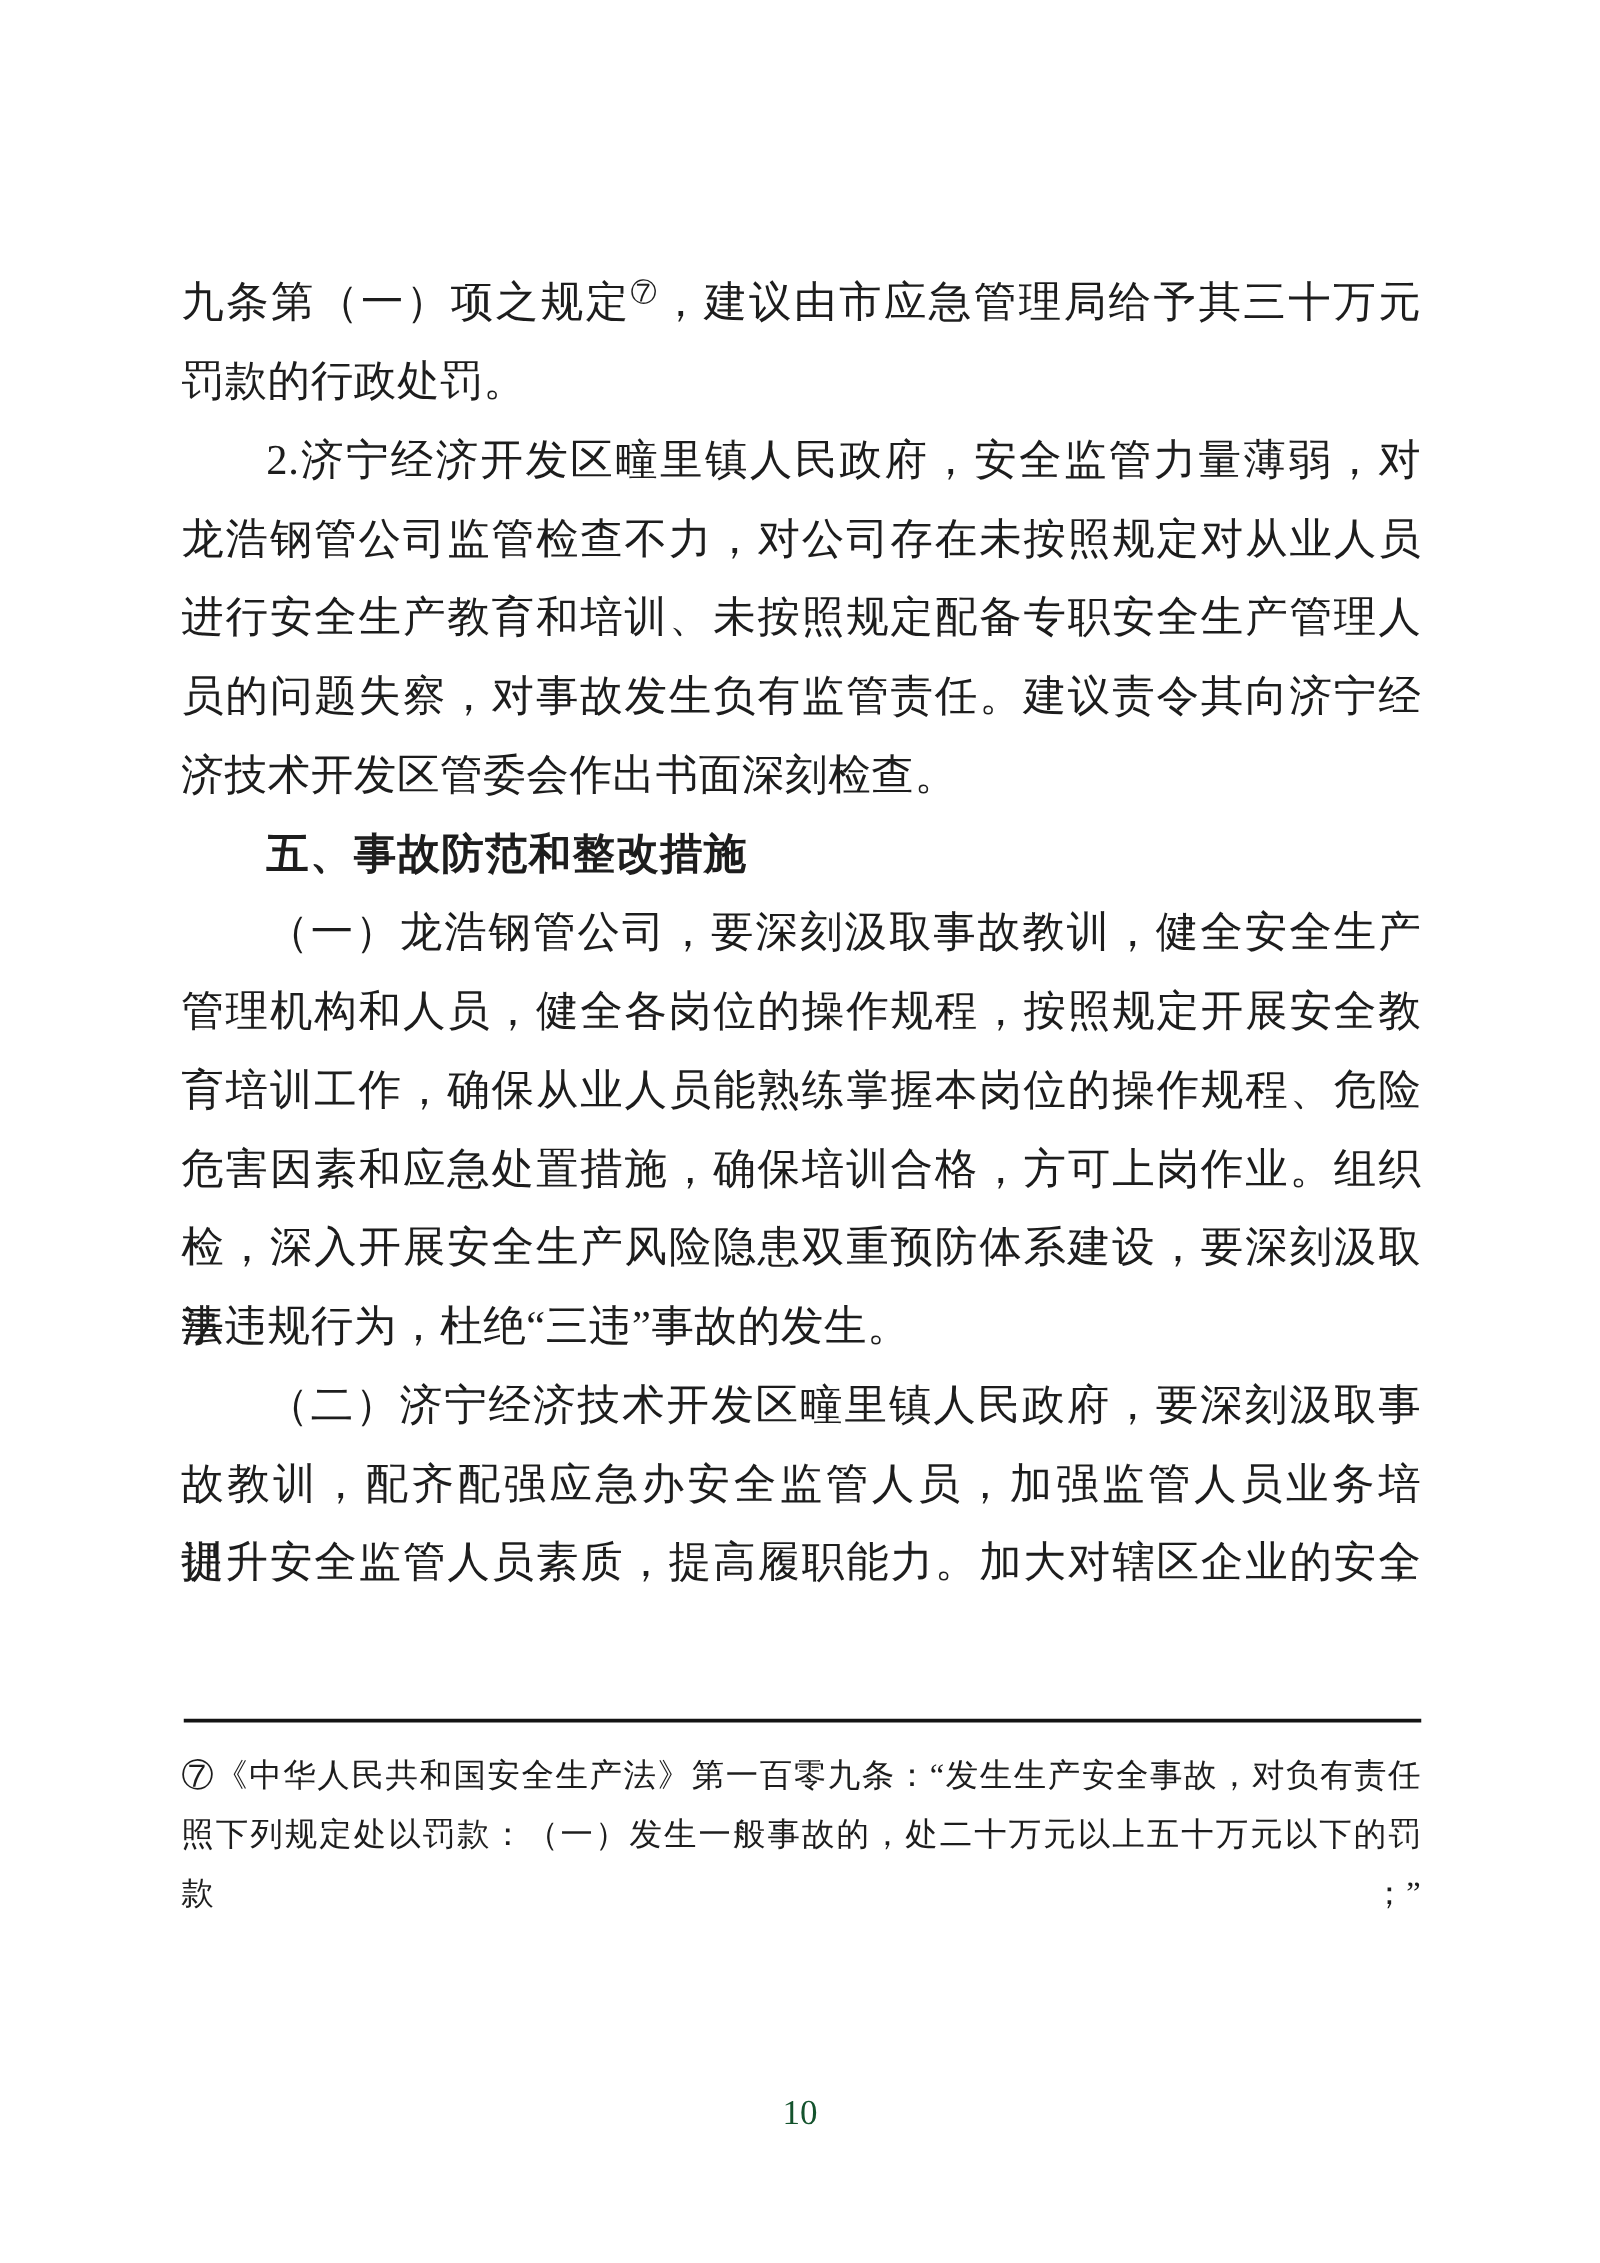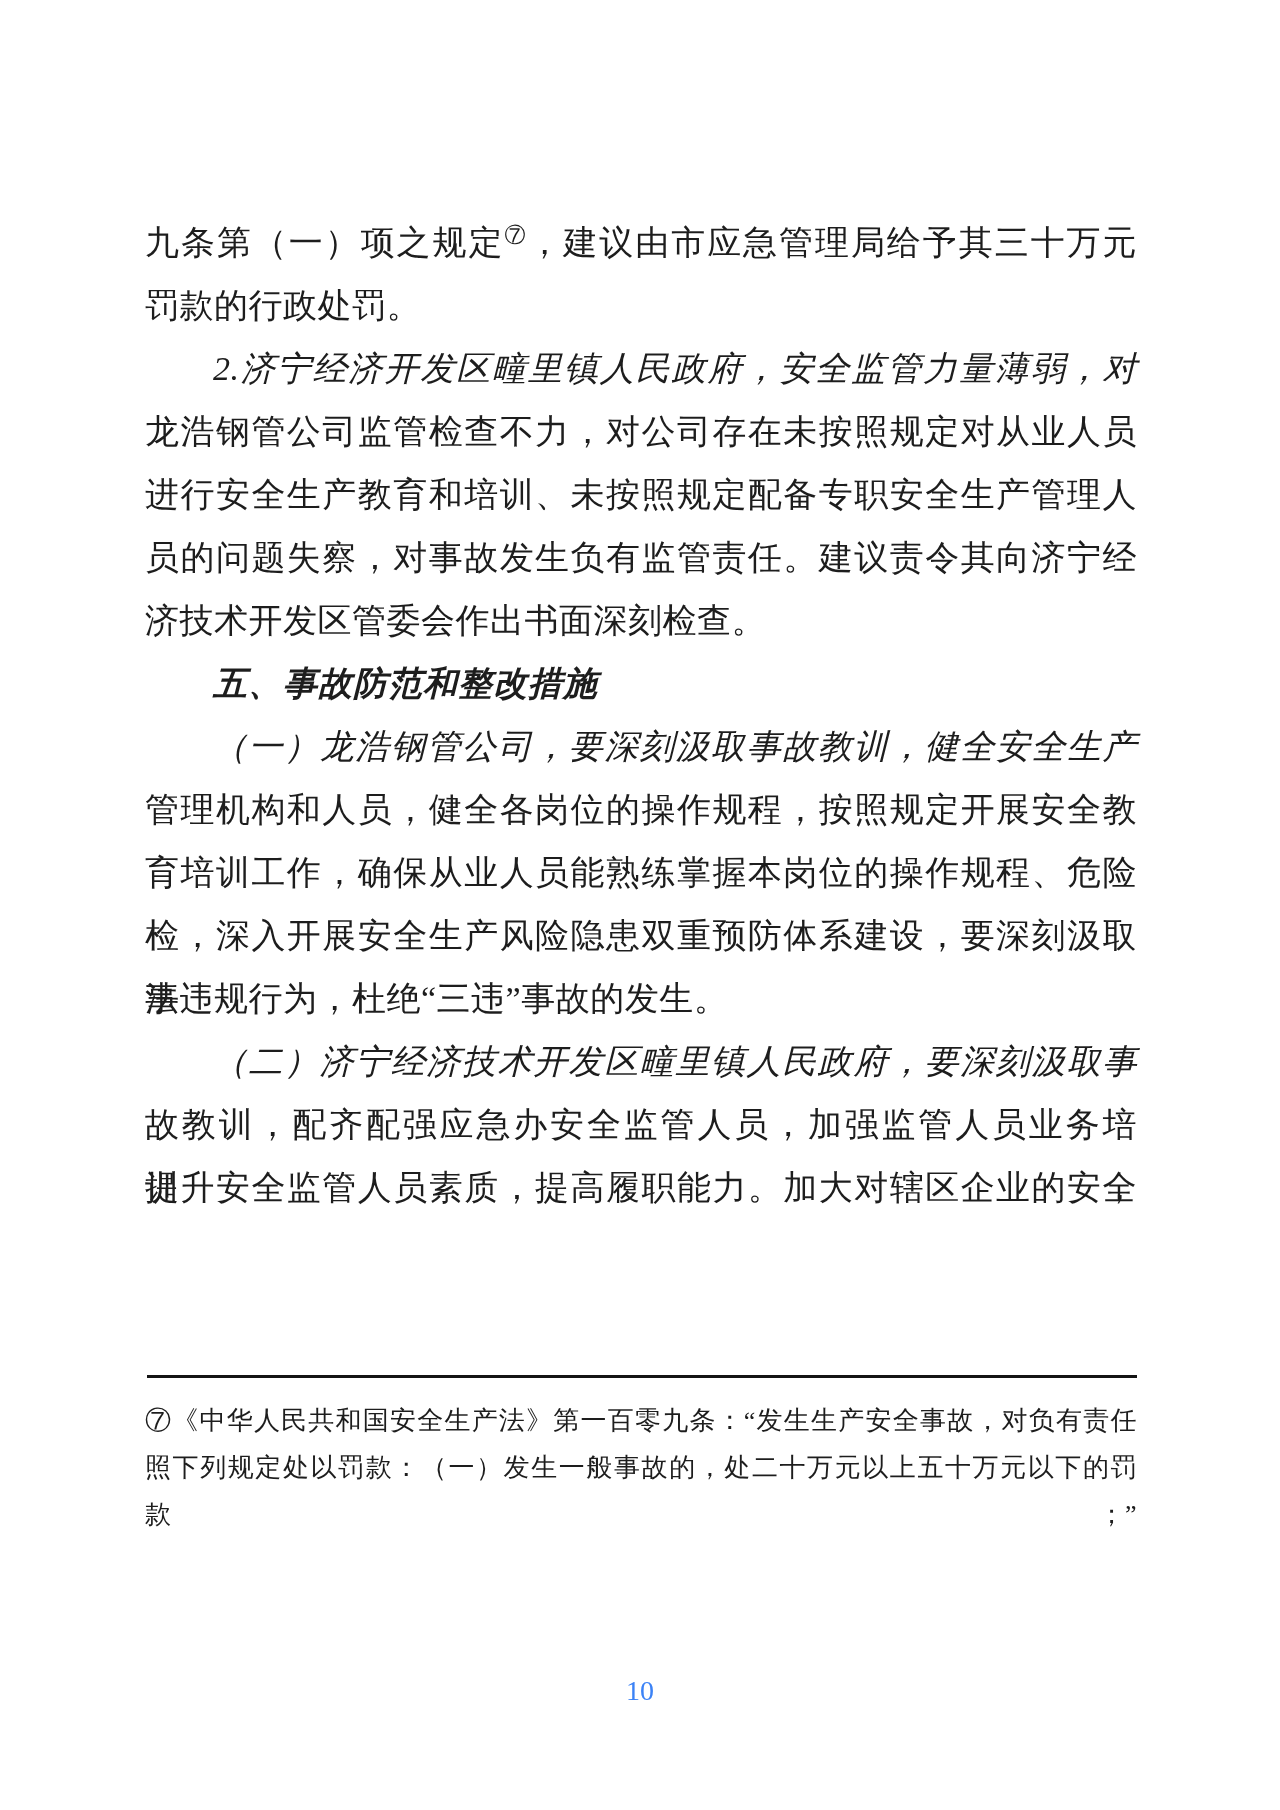--- a/index.html
+++ b/index.html
@@ -29,21 +29,20 @@
     line-height: 63px;
     text-align: justify;
     text-align-last: left;
     letter-spacing: 0.5px;
   }
   .line.fill {
     text-align-last: justify;
   }
   .line.indent {
     padding-left: 68px;
-    font-style: italic;
   }
   .line.heading {
     font-family: "Liberation Sans", "DejaVu Sans", sans-serif;
     font-weight: 700;
     letter-spacing: 1px;
   }
   .line sup {
     font-size: 21px;
     vertical-align: super;
     line-height: 0;
@@ -70,39 +69,40 @@
     text-align-last: justify;
     letter-spacing: 0.5px;
   }
   .page-number {
     position: absolute;
     left: 0;
     top: 1662px;
     width: 100%;
     text-align: center;
     font-size: 28px;
-    color: #3b82f6;
+    color: #14532d;
   }
 </style>
 </head>
 <body>
 
 <div class="page">
   <main class="body-text">
       <div class="line fill"><span>九条第（一）项之规定</span><sup>⑦</sup><span>，建议由市应急管理局给予其三十万元</span></div>
       <div class="line">罚款的行政处罚。</div>
       <div class="line indent fill">2.济宁经济开发区疃里镇人民政府，安全监管力量薄弱，对</div>
       <div class="line fill">龙浩钢管公司监管检查不力，对公司存在未按照规定对从业人员</div>
       <div class="line fill">进行安全生产教育和培训、未按照规定配备专职安全生产管理人</div>
       <div class="line fill">员的问题失察，对事故发生负有监管责任。建议责令其向济宁经</div>
       <div class="line">济技术开发区管委会作出书面深刻检查。</div>
       <div class="line indent heading">五、事故防范和整改措施</div>
       <div class="line indent fill">（一）龙浩钢管公司，要深刻汲取事故教训，健全安全生产</div>
       <div class="line fill">管理机构和人员，健全各岗位的操作规程，按照规定开展安全教</div>
       <div class="line fill">育培训工作，确保从业人员能熟练掌握本岗位的操作规程、危险</div>
+      <div class="line fill">危害因素和应急处置措施，确保培训合格，方可上岗作业。组织</div>
       <div class="line fill">检，深入开展安全生产风险隐患双重预防体系建设，要深刻汲取事</div>
       <div class="line">法违规行为，杜绝“三违”事故的发生。</div>
       <div class="line indent fill">（二）济宁经济技术开发区疃里镇人民政府，要深刻汲取事</div>
       <div class="line fill">故教训，配齐配强应急办安全监管人员，加强监管人员业务培训，</div>
       <div class="line fill">提升安全监管人员素质，提高履职能力。加大对辖区企业的安全</div>
     </main>
   <div class="footnote-sep"></div>
   <section class="footnotes">
       <div class="fn-line">⑦《中华人民共和国安全生产法》第一百零九条：“发生生产安全事故，对负有责任</div>
       <div class="fn-line">照下列规定处以罚款：（一）发生一般事故的，处二十万元以上五十万元以下的罚款；”</div>

